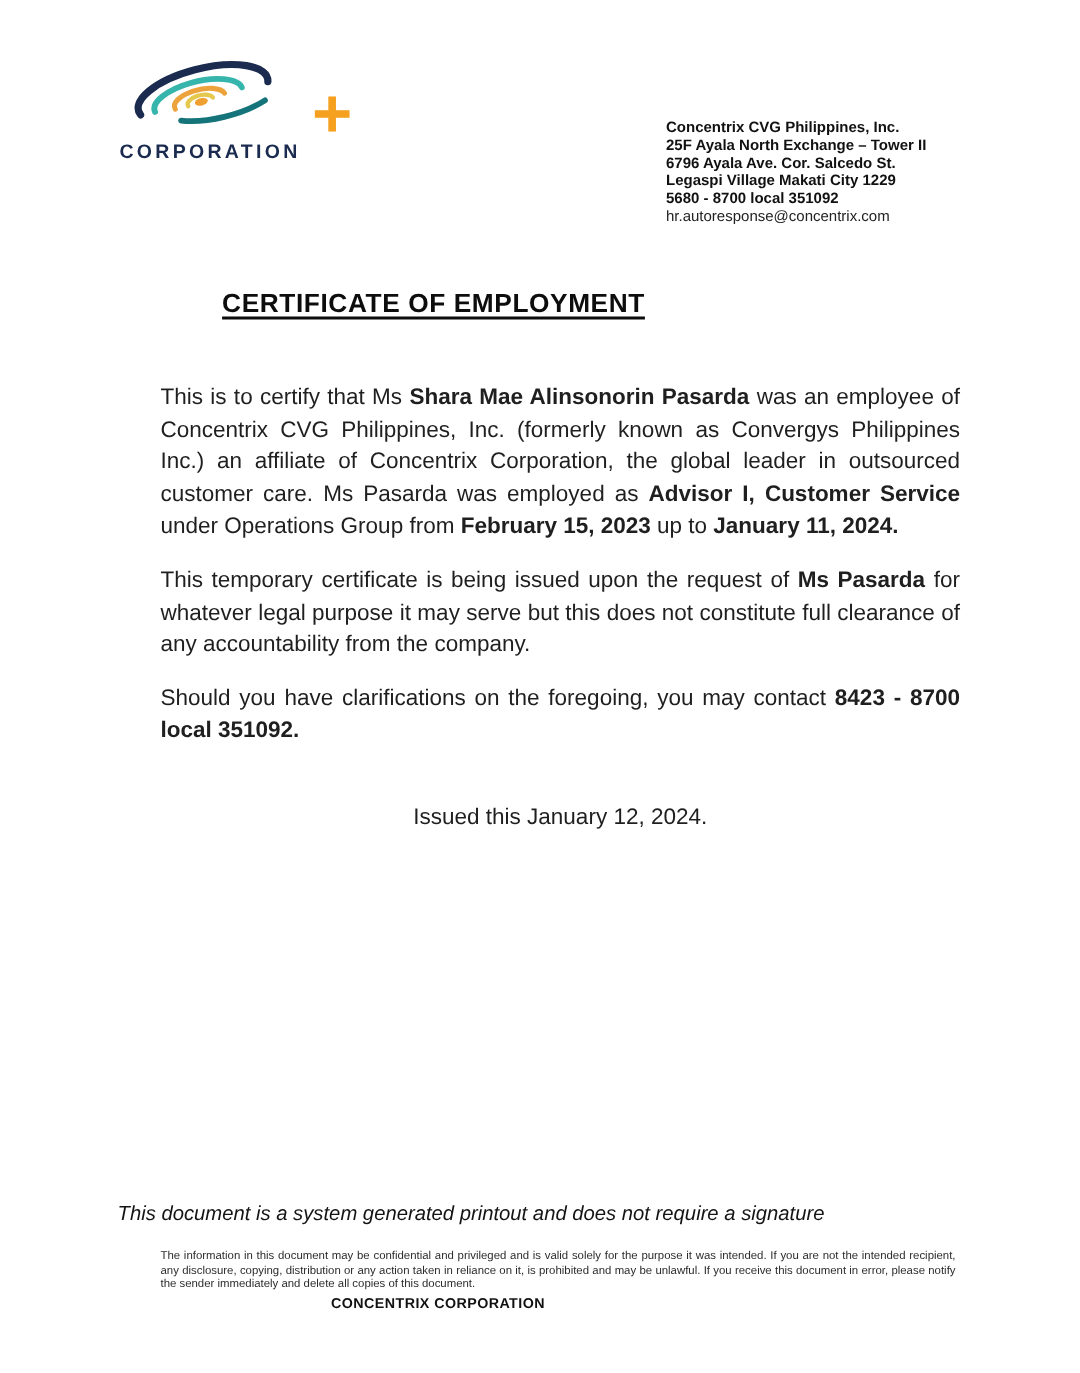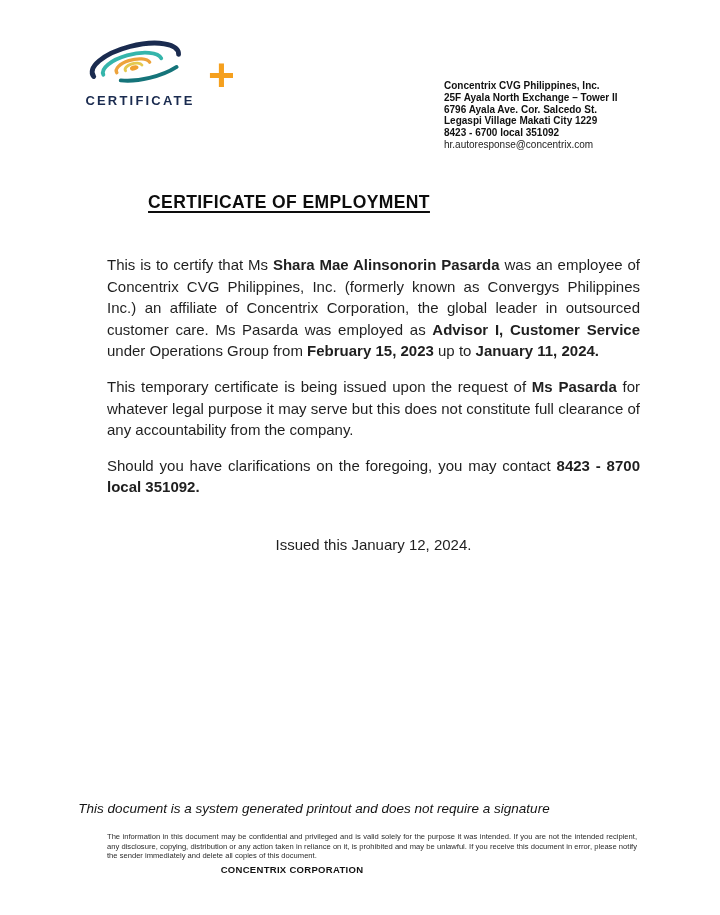--- a/index.html
+++ b/index.html
@@ -47,31 +47,31 @@
       <svg width="118" height="54" viewBox="0 0 120 56">
         <g fill="none" stroke-linecap="round">
           <path d="M12 40 A46 18 -14 1 1 100 17" stroke="#1a2b4f" stroke-width="5"></path>
           <path d="M98 30 A44 17 -14 0 1 40 44" stroke="#15747a" stroke-width="4"></path>
           <path d="M22 38 A30 12 -14 1 1 82 21" stroke="#35b5ab" stroke-width="4"></path>
           <path d="M36 36 A17 7.5 -14 1 1 70 25" stroke="#eda33c" stroke-width="3.5"></path>
           <path d="M45 34 A9 4.5 -14 1 1 62 28" stroke="#e5c94f" stroke-width="3"></path>
           <ellipse cx="54" cy="31" rx="4.5" ry="2.6" transform="rotate(-14 54 31)" fill="#f0a030"></ellipse>
         </g>
       </svg>
-      <div class="cnx-wordmark">CERTIFICATE</div>
+      <div class="cnx-wordmark">CORPORATION</div>
     </div>
     <div class="plus-glyph">+</div>
   </div>
 
   <div class="address">
     <div>Concentrix CVG Philippines, Inc.</div>
     <div>25F Ayala North Exchange – Tower II</div>
     <div>6796 Ayala Ave. Cor. Salcedo St.</div>
     <div>Legaspi Village Makati City 1229</div>
-    <div>8423 - 6700 local 351092</div>
+    <div>5680 - 8700 local 351092</div>
     <div class="email">hr.autoresponse@concentrix.com</div>
   </div>
 
   <div class="doc-title">CERTIFICATE OF EMPLOYMENT</div>
 
   <div class="body-text">
     <p><span>This is to certify that Ms </span><b>Shara Mae Alinsonorin Pasarda</b><span> was an employee of Concentrix CVG Philippines, Inc. (formerly known as Convergys Philippines Inc.) an affiliate of Concentrix Corporation, the global leader in outsourced customer care. Ms Pasarda was employed as </span><b>Advisor I, Customer Service</b><span> under Operations Group from </span><b>February 15, 2023</b><span> up to </span><b>January 11, 2024.</b></p>
 
     <p><span>This temporary certificate is being issued upon the request of </span><b>Ms Pasarda</b><span> for whatever legal purpose it may serve but this does not constitute full clearance of any accountability from the company.</span></p>
 

